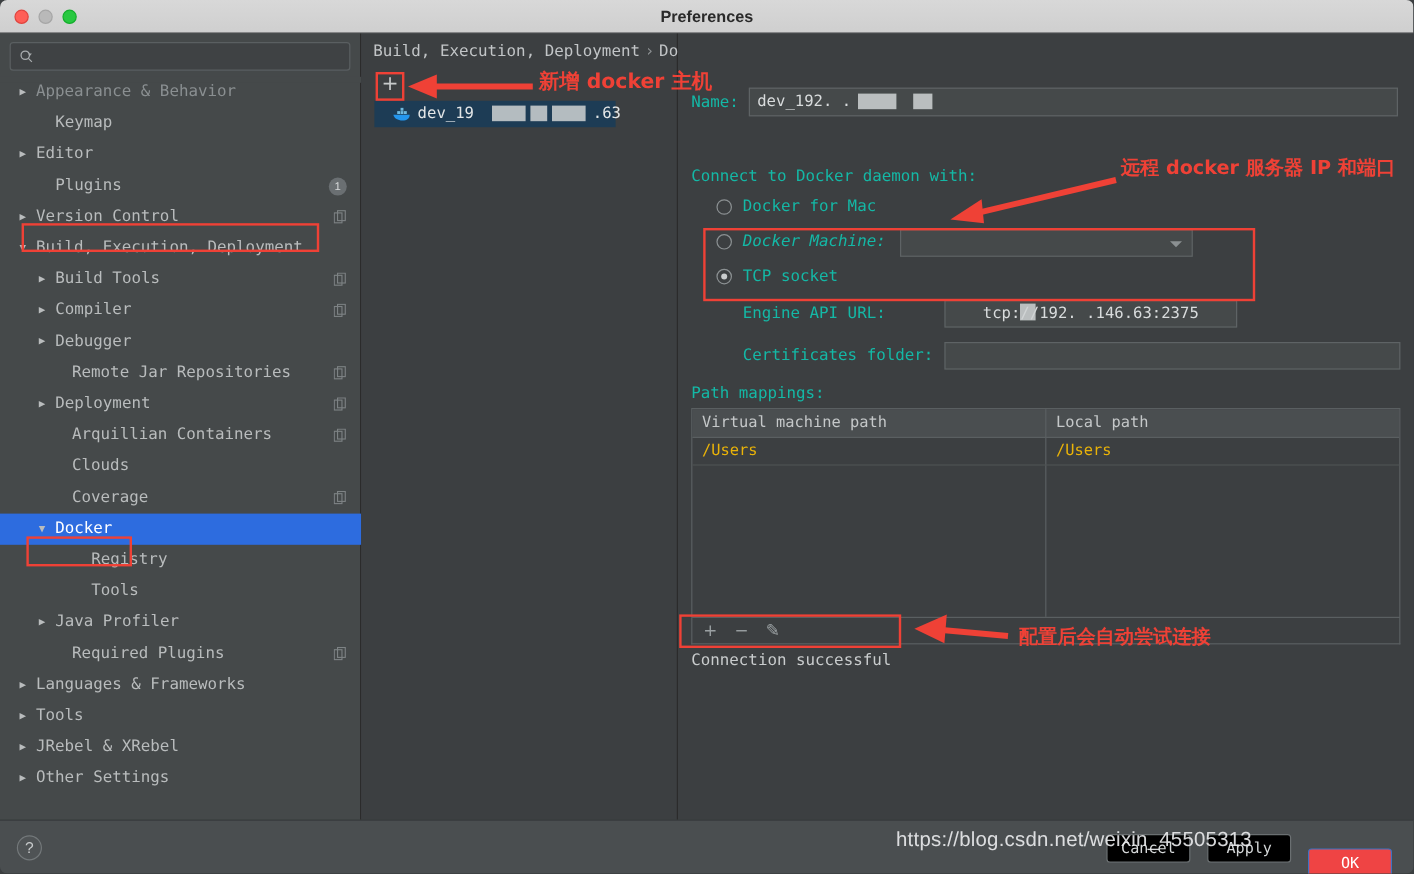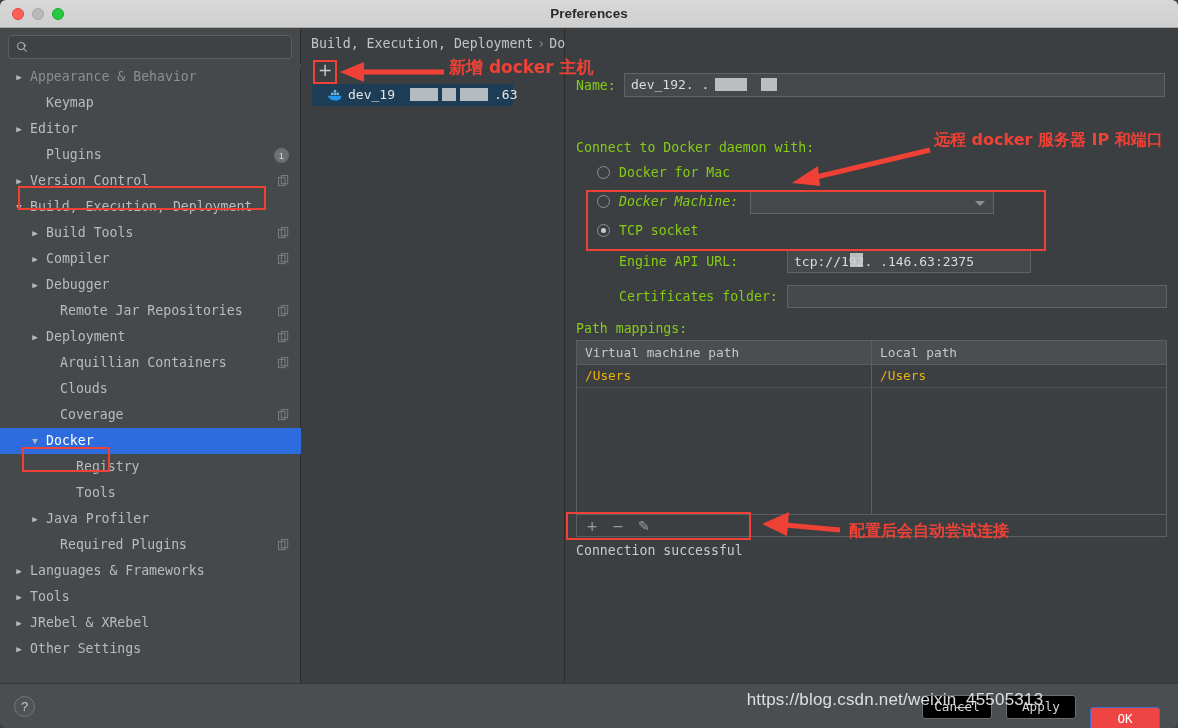--- a/index.html
+++ b/index.html
@@ -117,21 +117,21 @@
   .blur-chunk {
     position: absolute; background: #cfd2d4; opacity: .85;
   }
 
   
   .detail {
     position: absolute; left: 565px; top: 0; width: 613px; height: 655px;
     background: #3c3f41;
   }
   .lbl {
-    position: absolute; color: #84cc16; font-size: 13.2px; white-space: nowrap;
+    position: absolute; color: #14b8a6; font-size: 13.2px; white-space: nowrap;
     font-family: "DejaVu Sans Mono", monospace;
   }
   .tfield {
     position: absolute; background: #45494a;
     border: 1px solid #5e6365; color: #d9dcdd;
     font-size: 13px; padding: 2px 6px;
     font-family: "DejaVu Sans Mono", monospace;
     line-height: 18px; overflow: hidden; white-space: nowrap;
   }
   .radio {
@@ -413,21 +413,21 @@
       <span class="radio" style="left:32px; top:167px;"></span>
       <div class="lbl" style="left:54px; top:166px;font-style:italic;">Docker Machine:</div>
       <div class="combo" style="left:185px; top:163px; width:244px; height:23px;">
         <span class="combo-arrow"></span>
       </div>
 
       <span class="radio on" style="left:32px; top:196px;"></span>
       <div class="lbl" style="left:54px; top:195px;">TCP socket</div>
 
       <div class="lbl" style="left:54px; top:226px;">Engine API URL:</div>
-      <div class="tfield" style="left:222px; top:222px; width:244px; height:23px;">tcp://192.    .146.63:2375</div>
+      <div class="tfield" style="left:222px; top:222px; width:244px; height:23px;text-align:center;">tcp://192.    .146.63:2375</div>
       <span class="blur-chunk" style="left:285px;top:225px;width:13px;height:14px"></span>
 
       <div class="lbl" style="left:54px; top:261px;">Certificates folder:</div>
       <div class="tfield" style="left:222px; top:257px; width:380px; height:23px;"></div>
 
       <div class="lbl" style="left:11px; top:293px;">Path mappings:</div>
 
       <div class="tbl">
         <div class="tbl-head">
           <div class="th" style="left:0;">Virtual machine path</div>

